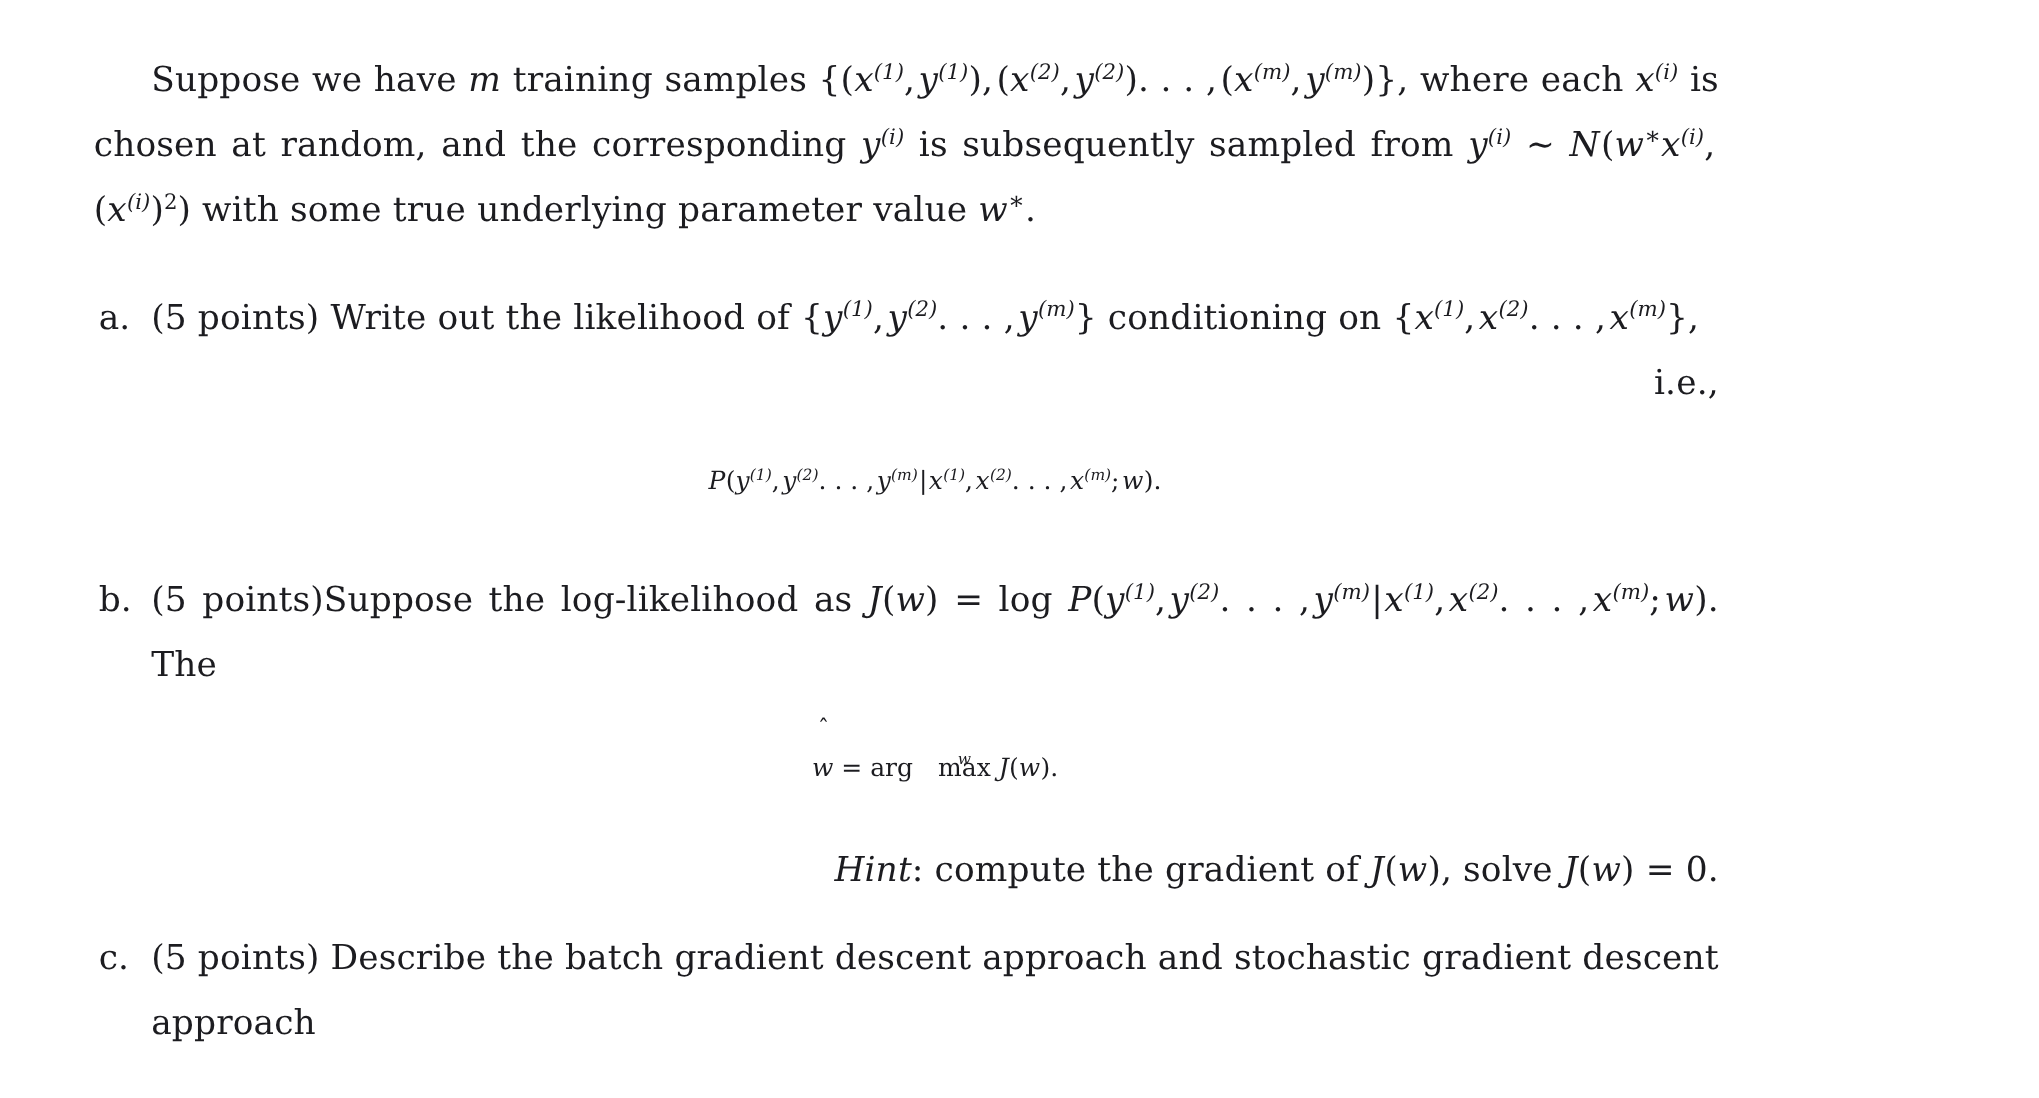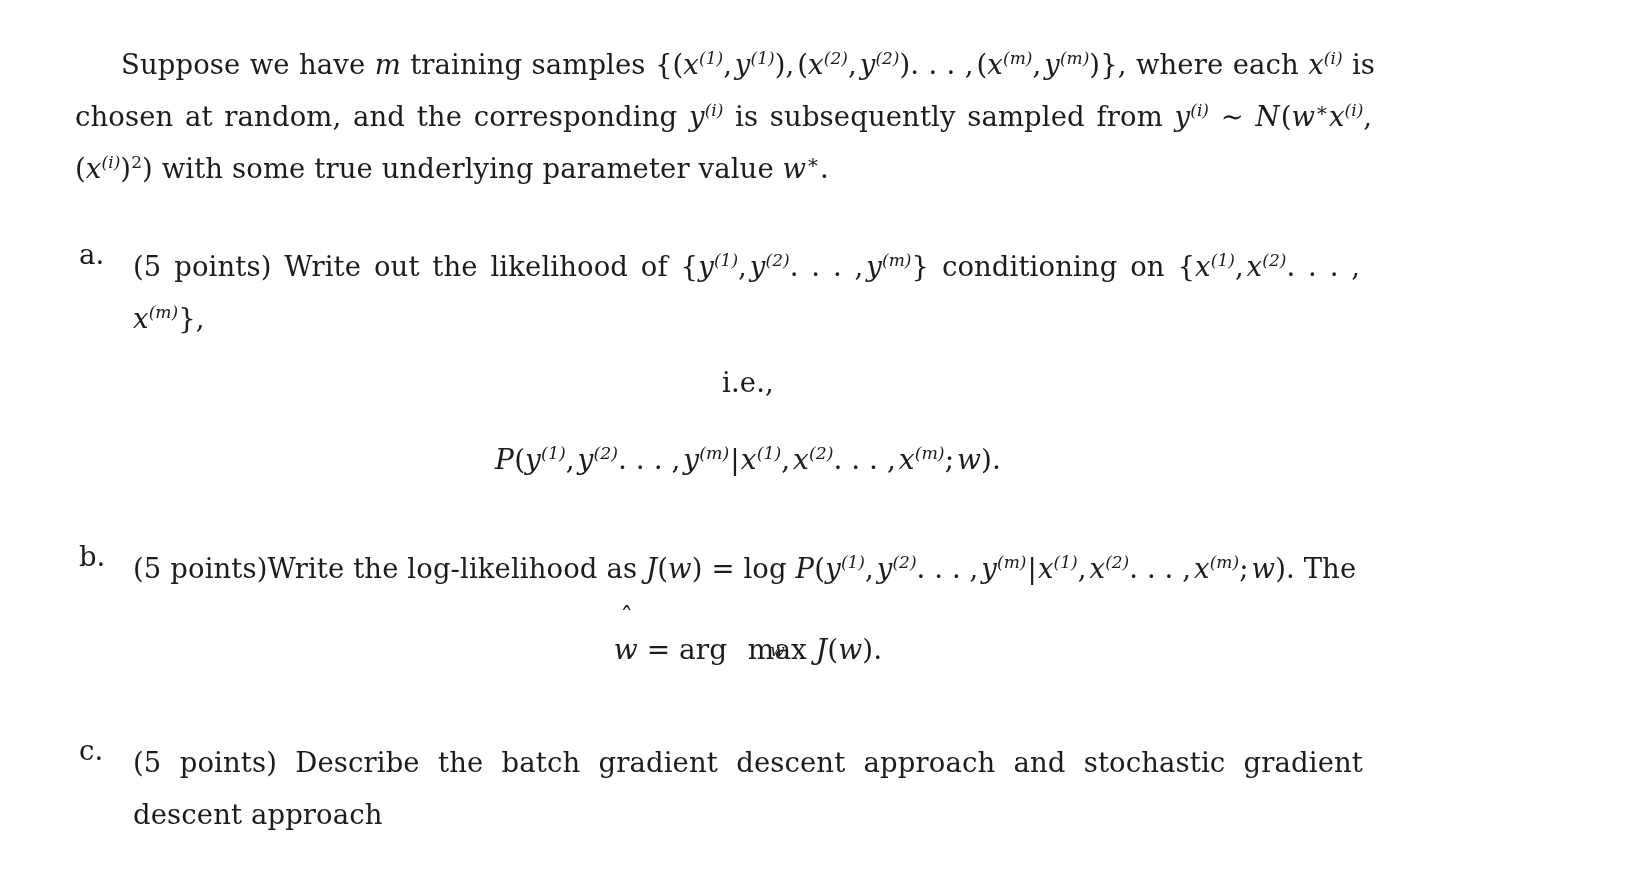--- a/index.html
+++ b/index.html
@@ -55,28 +55,28 @@
     line-height: 52px;
     text-align: left;
     padding-left: 4px;
     box-sizing: border-box;
   }
   .item-body {
     flex: 1 1 auto;
     min-width: 0;
   }
   .item-body .para {
-    margin: 12px;
-  }
-  .para.ragged { text-align: center; }
+    margin: 0;
+  }
+  .para.ragged { text-align: right; }
 
   
   .display-eq {
     text-align: center;
-    font-size: 28px;
+    font-size: 20px;
     line-height: 52px;
     margin: 22px 0 24px 0;
     white-space: nowrap;
   }
   .display-eq.eq-a { margin: 26px 0 26px 0; }
   .display-eq.eq-b { margin: 30px 0 30px 0; }
 
   
   .mi {            
     font-family: "DejaVu Serif", "Liberation Serif", serif;
@@ -183,36 +183,42 @@
         <div class="display-eq eq-a">
           <span class="mi">P</span><span class="mo">(</span><span class="mi">y</span><sup class="exp">(1)</sup><span class="mo">,</span> <span class="mi">y</span><sup class="exp">(2)</sup><span class="mo">. . . ,</span> <span class="mi">y</span><sup class="exp">(m)</sup><span class="vbar">|</span><span class="mi">x</span><sup class="exp">(1)</sup><span class="mo">,</span> <span class="mi">x</span><sup class="exp">(2)</sup><span class="mo">. . . ,</span> <span class="mi">x</span><sup class="exp">(m)</sup><span class="mo">;</span> <span class="mi">w</span><span class="mo">)</span><span class="mo">.</span>
         </div>
       </div>
     </div>
 
     <div class="item">
       <div class="item-label">b.</div>
       <div class="item-body">
         <p class="para">
-          <span>(5 points)</span><span>Write the log-likelihood as</span>
+          <span>(5 points)</span><span>Suppose the log-likelihood as</span>
           <span class="mi">J</span><span class="mo">(</span><span class="mi">w</span><span class="mo">)</span>
           <span class="mo">=</span>
           <span class="mfn">log</span>
           <span class="mi">P</span><span class="mo">(</span><span class="mi">y</span><sup class="exp">(1)</sup><span class="mo">,</span> <span class="mi">y</span><sup class="exp">(2)</sup><span class="mo">. . . ,</span> <span class="mi">y</span><sup class="exp">(m)</sup><span class="vbar">|</span><span class="mi">x</span><sup class="exp">(1)</sup><span class="mo">,</span> <span class="mi">x</span><sup class="exp">(2)</sup><span class="mo">. . . ,</span> <span class="mi">x</span><sup class="exp">(m)</sup><span class="mo">;</span> <span class="mi">w</span><span class="mo">)</span><span class="mo">.</span>
           <span>The</span>
         </p>
 
         <div class="display-eq eq-b">
           <span class="hatw">w</span>
           <span class="mo">=</span>
           <span class="mfn">arg</span><span class="thin"> </span><span class="underset mfn"><span>max</span><span class="under">w</span></span>
           <span class="mi">J</span><span class="mo">(</span><span class="mi">w</span><span class="mo">)</span><span class="mo">.</span>
         </div>
 
 
+        <p class="para ragged">
+          <span class="it">Hint</span><span>: compute the gradient of</span>
+          <span class="mi">J</span><span class="mo">(</span><span class="mi">w</span><span class="mo">)</span><span>, solve</span>
+          <span class="mi">J</span><span class="mo">(</span><span class="mi">w</span><span class="mo">)</span>
+          <span>= 0.</span>
+        </p>
       </div>
     </div>
 
     <div class="item">
       <div class="item-label">c.</div>
       <div class="item-body">
         <p class="para">
           <span>(5 points)</span>
           <span>Describe the batch gradient descent approach and stochastic gradient descent approach</span>
         </p>

